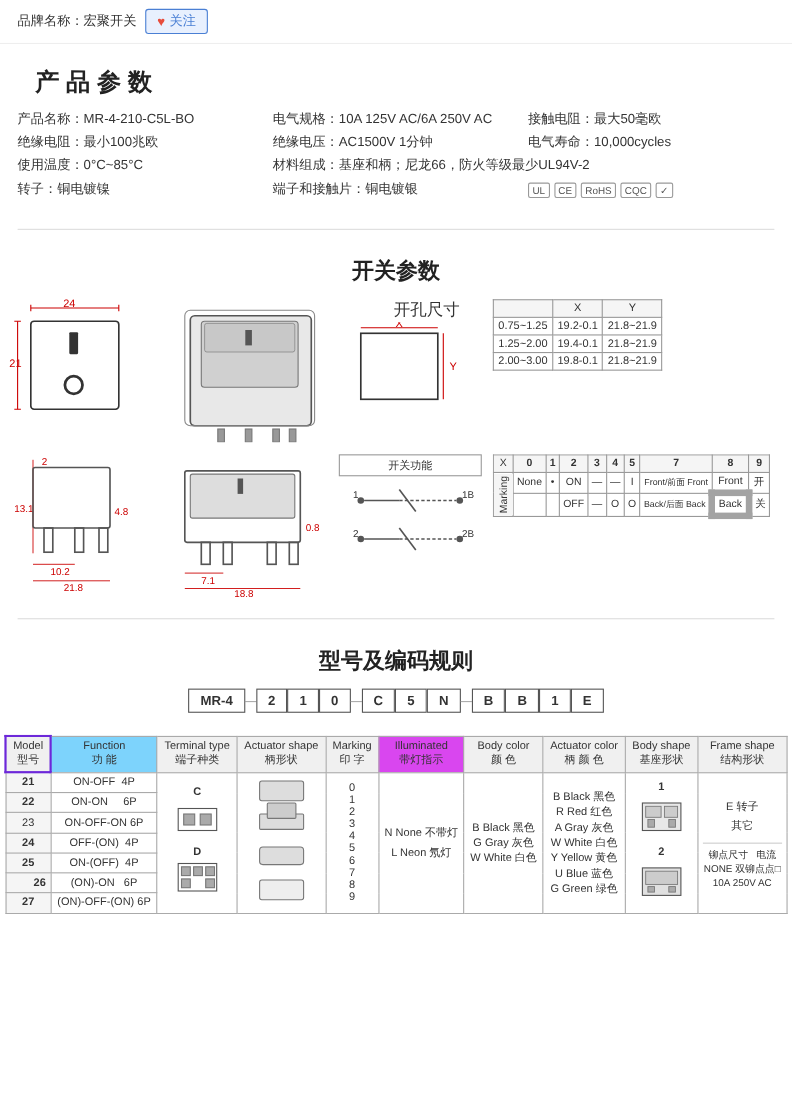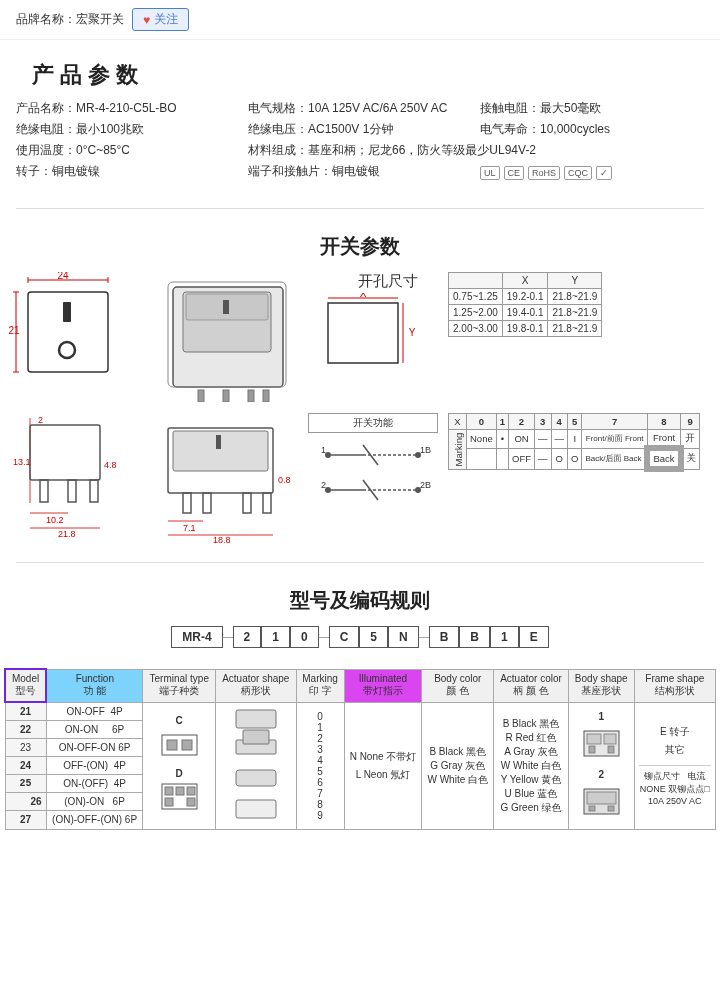--- a/index.html
+++ b/index.html
@@ -417,21 +417,21 @@
         </tr>
         <tr>
           <td style="border:1px solid #aaa; padding:2px 4px; background:#f5f5f5; font-weight:normal; text-align:center;">23</td>
           <td style="border:1px solid #aaa; padding:2px 4px;">ON-OFF-ON 6P</td>
         </tr>
         <tr>
           <td style="border:1px solid #aaa; padding:2px 4px; background:#f5f5f5; font-weight:bold; text-align:center;">24</td>
           <td style="border:1px solid #aaa; padding:2px 4px;">OFF-(ON) &nbsp;4P</td>
         </tr>
         <tr>
-          <td style="border:1px solid #aaa; padding:2px 4px; background:#f5f5f5; font-weight:bold; text-align:center;font-family:Liberation Mono, monospace;">25</td>
+          <td style="border:1px solid #aaa; padding:2px 4px; background:#f5f5f5; font-weight:bold; text-align:center;">25</td>
           <td style="border:1px solid #aaa; padding:2px 4px;">ON-(OFF) &nbsp;4P</td>
         </tr>
         <tr>
           <td style="border:1px solid #aaa; padding:2px 4px; background:#f5f5f5; font-weight:bold; text-align:right;">26</td>
           <td style="border:1px solid #aaa; padding:2px 4px;">(ON)-ON &nbsp;&nbsp;6P</td>
         </tr>
         <tr>
           <td style="border:1px solid #aaa; padding:2px 4px; background:#f5f5f5; font-weight:bold; text-align:center;">27</td>
           <td style="border:1px solid #aaa; padding:2px 4px;">(ON)-OFF-(ON) 6P</td>
         </tr>

